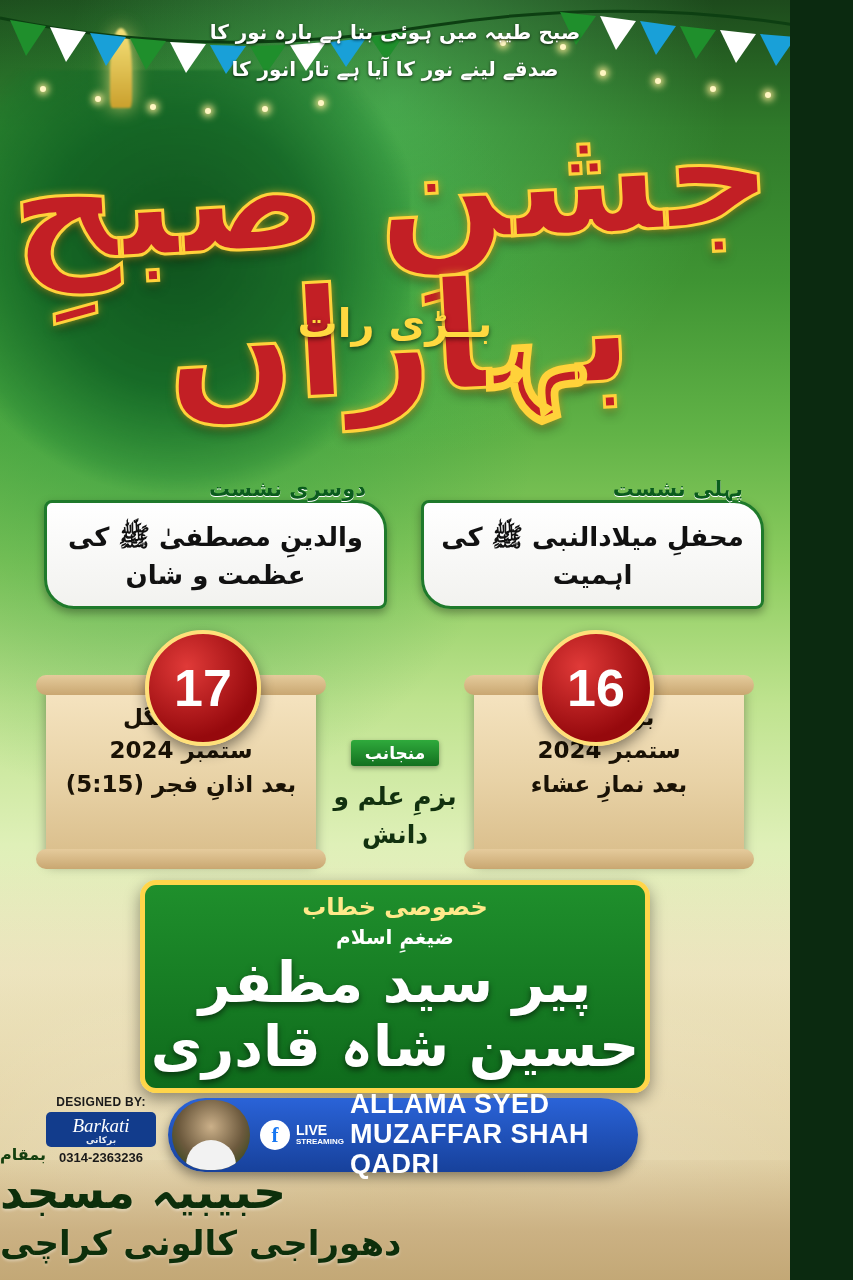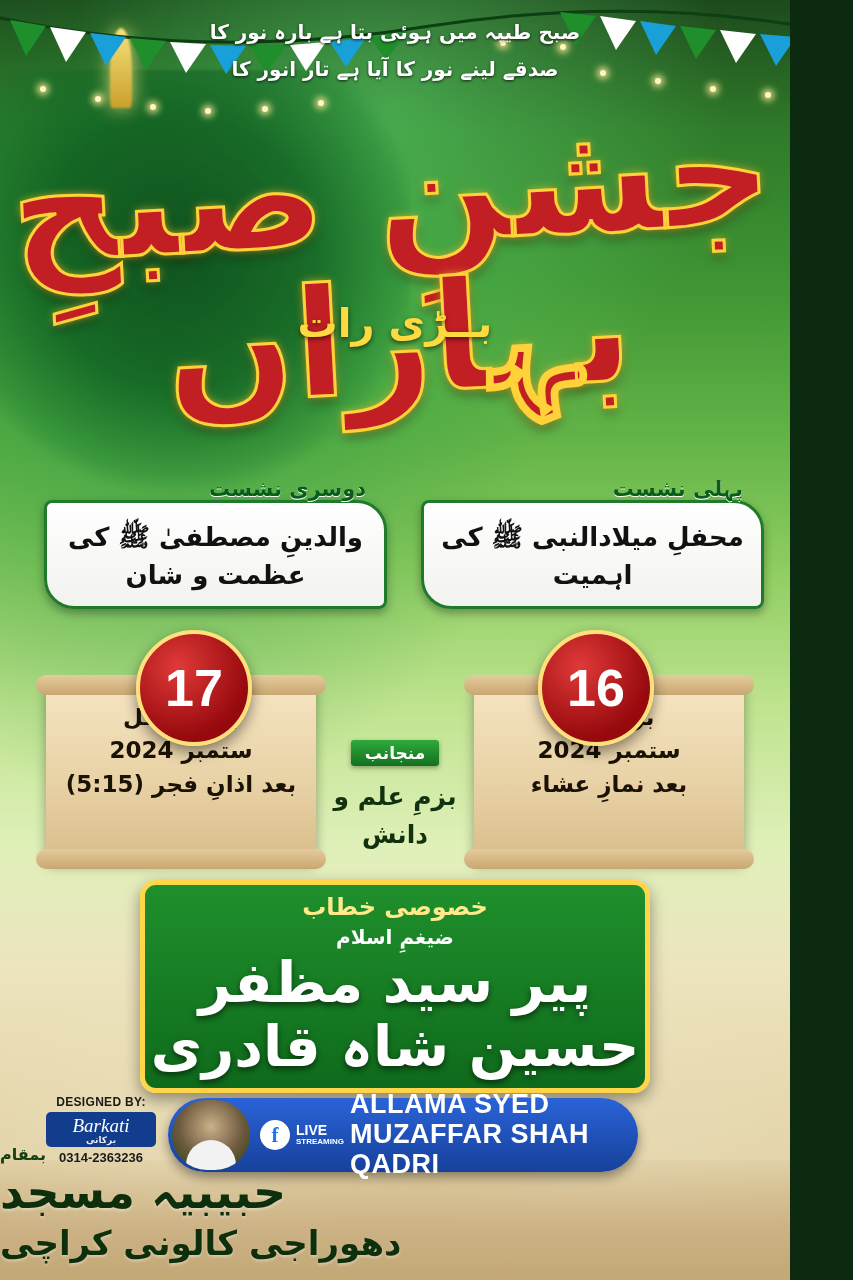--- a/index.html
+++ b/index.html
@@ -209,21 +209,21 @@
     background: radial-gradient(circle at 35% 30%, #e03a38, #96090d 70%);
     border: 4px solid #ffe07a;
     color: #fff;
     font-size: 52px;
     font-weight: bold;
     display: flex;
     align-items: center;
     justify-content: center;
     box-shadow: 0 6px 14px rgba(0,0,0,0.45);
   }
-  .daybubble.l { left: 118px; }
+  .daybubble.l { left: 127px; }
   .daybubble.r { right: 118px; }
   .mid-ribbon {
     position: absolute;
     left: 50%;
     top: 52px;
     transform: translateX(-50%);
     width: 150px;
     text-align: center;
     margin-top: 40px;
   }

